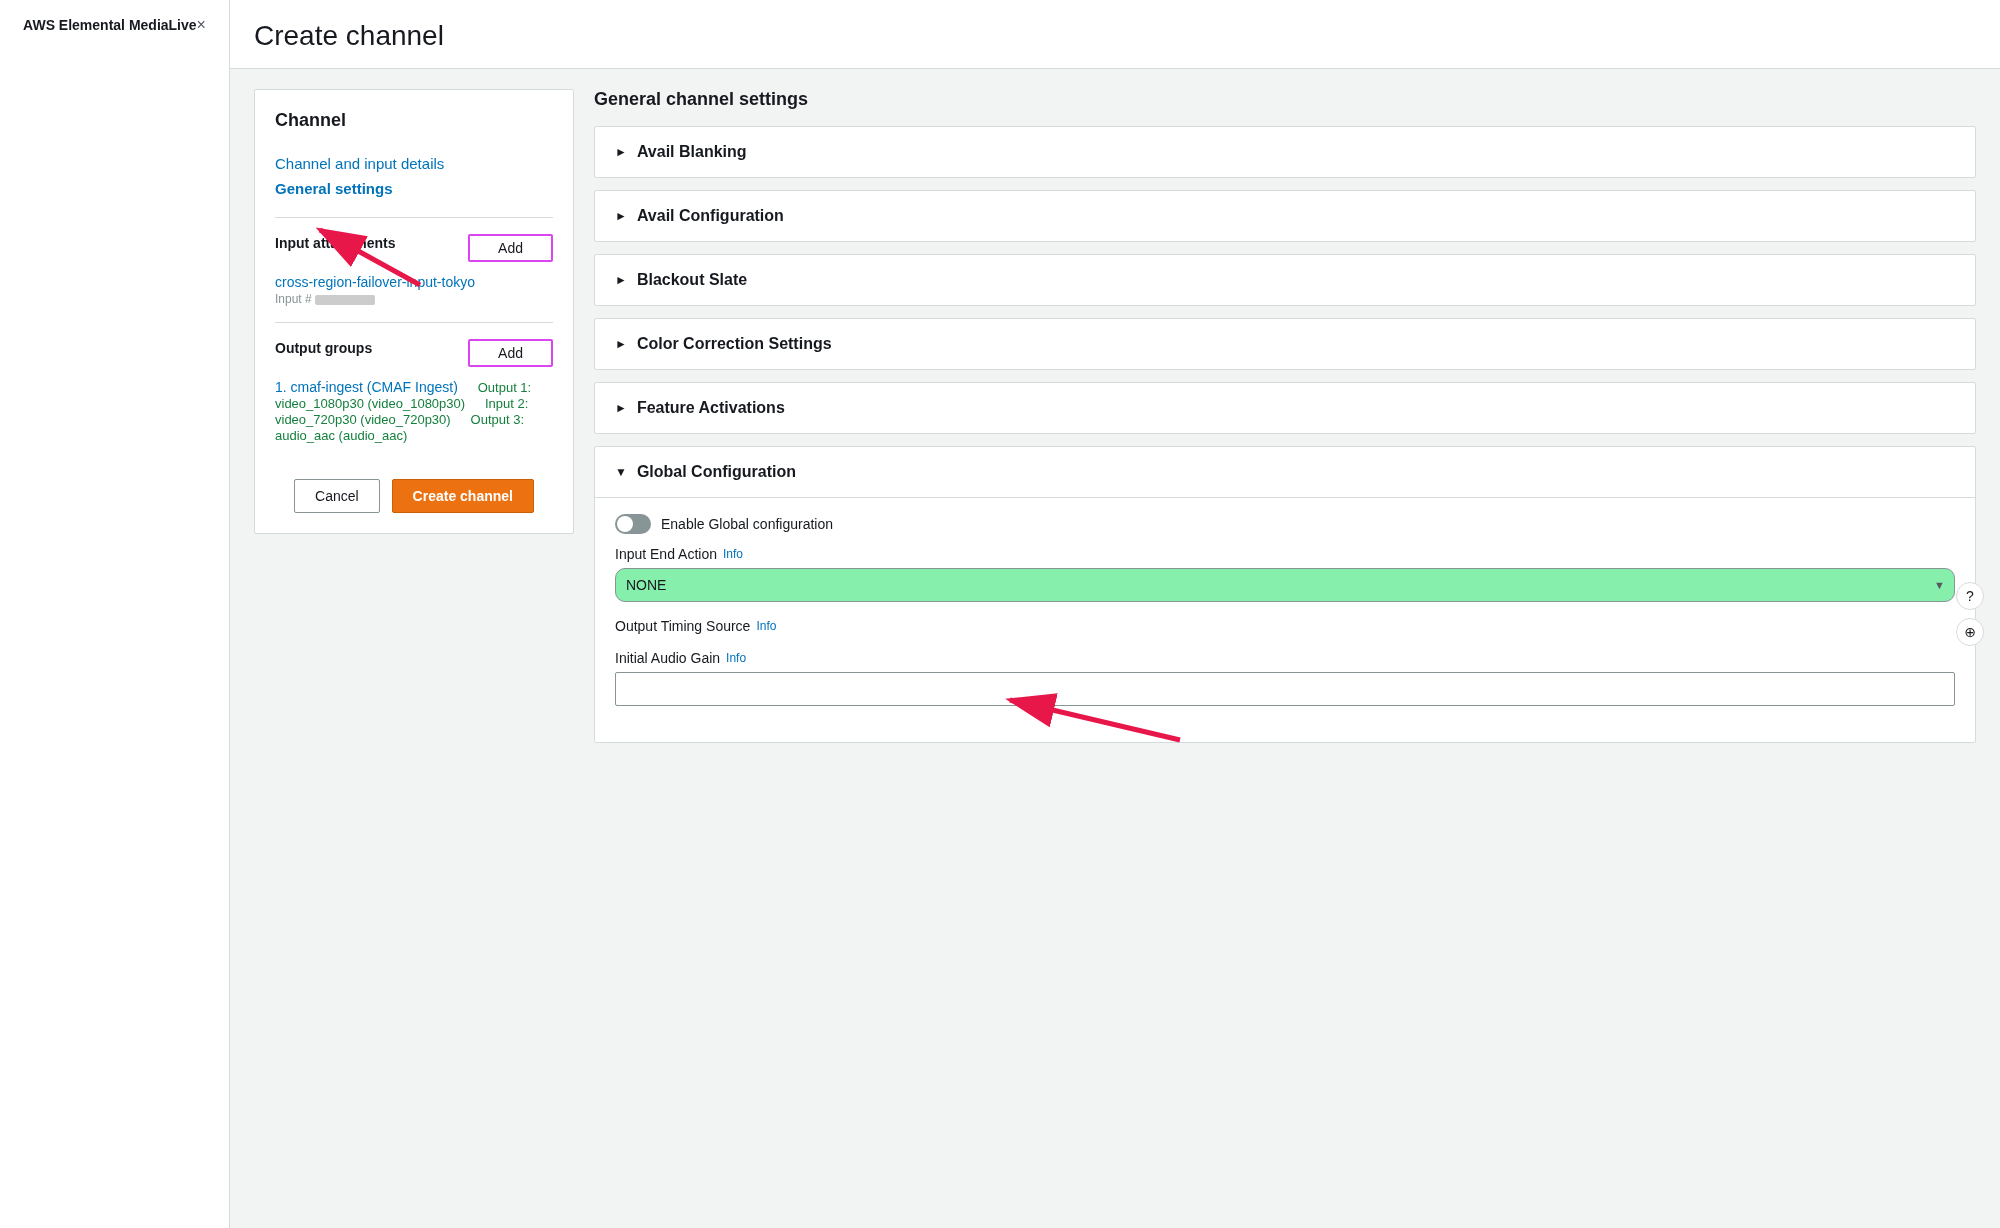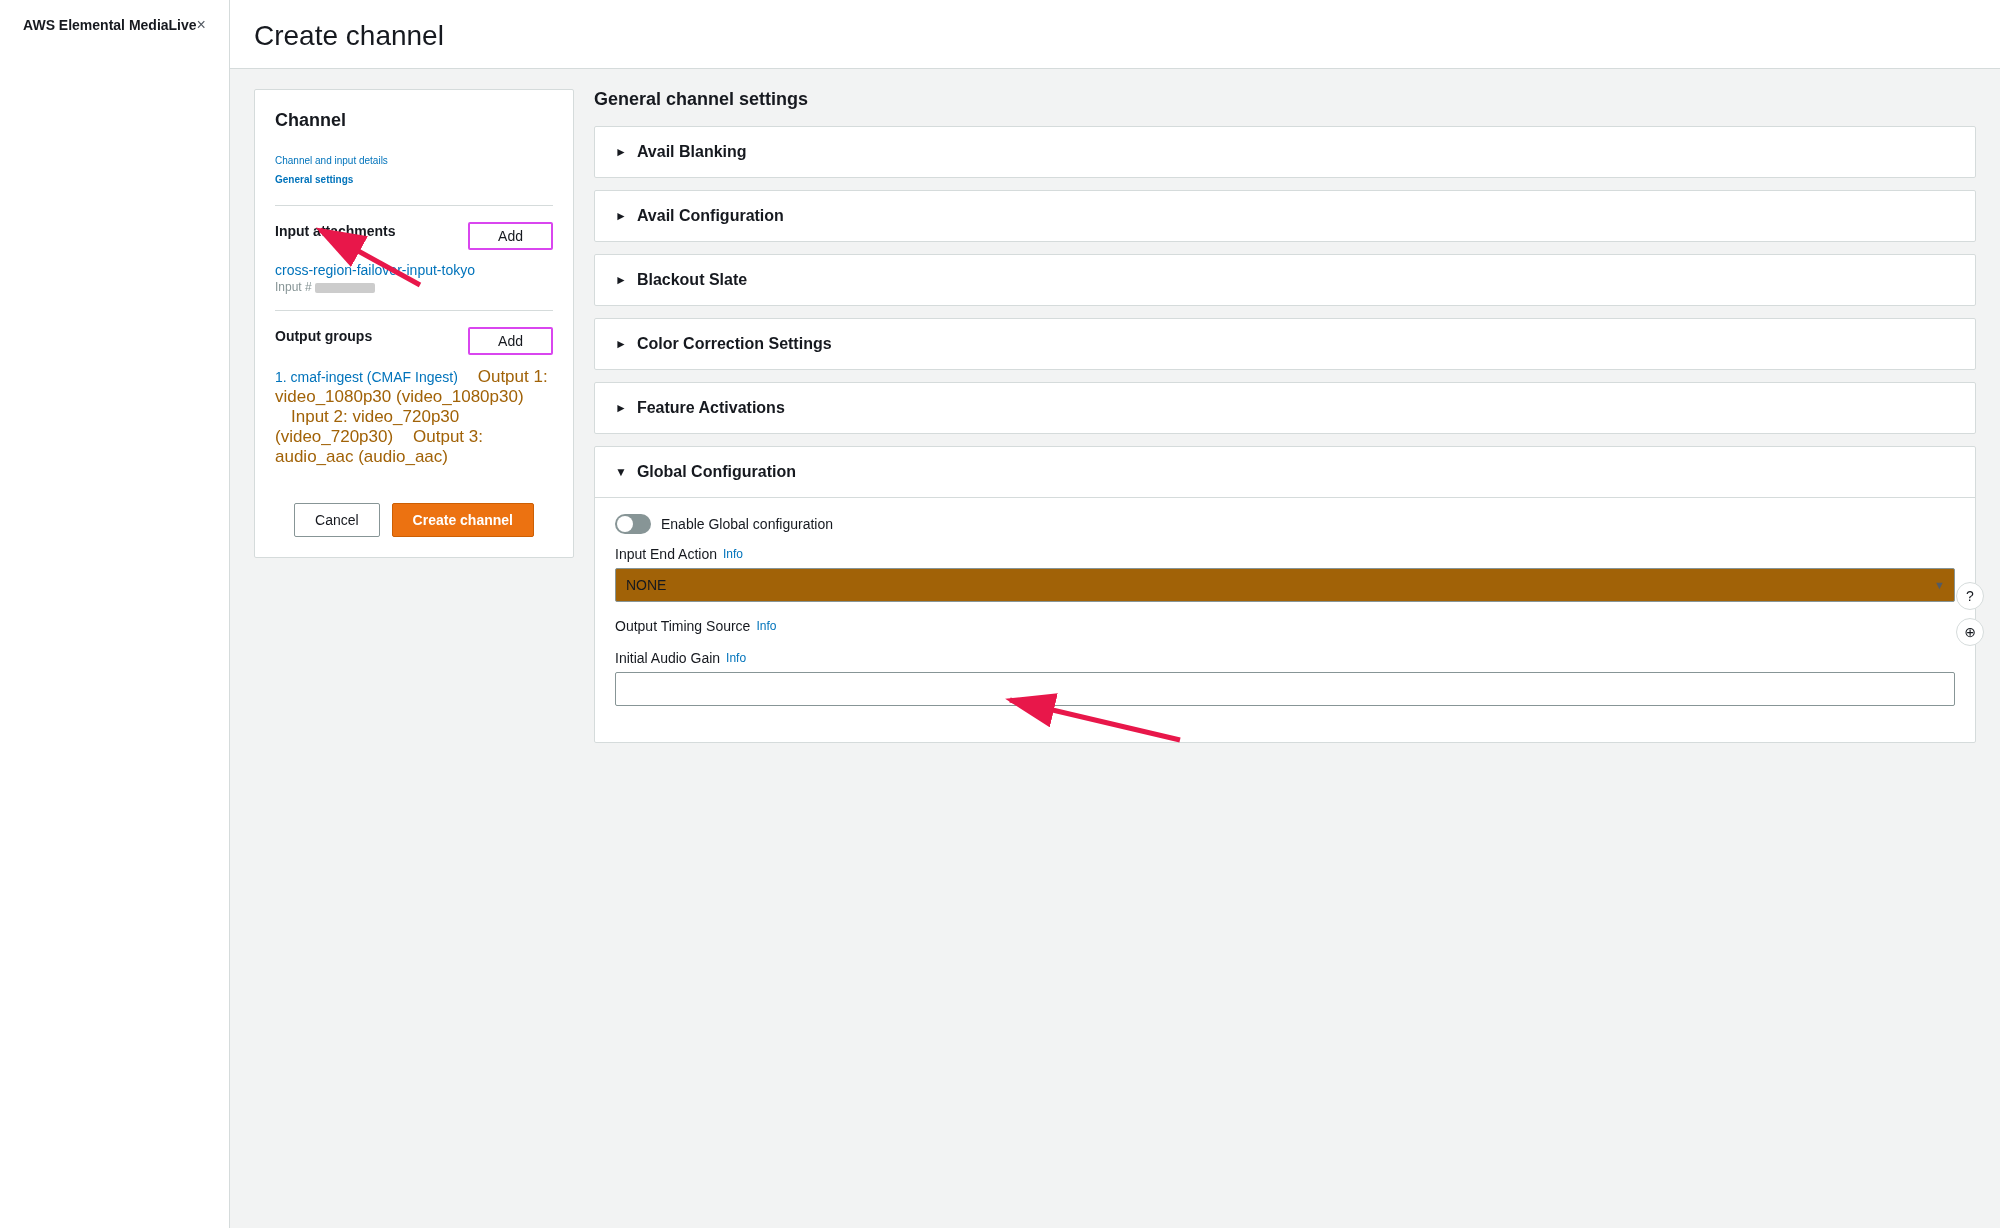--- a/index.html
+++ b/index.html
@@ -107,21 +107,21 @@
     }
     .section-label {
       font-size: 14px;
       font-weight: 600;
       color: #16191f;
       margin-bottom: 10px;
     }
     .nav-link {
       color: #0073bb;
       cursor: pointer;
-      font-size: 10px;
+      font-size: 15px;
       display: block;
       padding: 4px 0;
       text-decoration: none;
     }
     .nav-link.active { font-weight: 700; }
     .divider { height: 1px; background: #d5dbdb; margin: 16px 0; }
 
     .add-section {
       display: flex;
       align-items: center;
@@ -134,21 +134,21 @@
       padding: 4px 28px;
       cursor: pointer;
       font-size: 14px;
       border-radius: 2px;
       color: #16191f;
     }
 
     .input-link { color: #0073bb; font-size: 14px; cursor: pointer; }
     .input-id { color: #879596; font-size: 12px; margin-top: 2px; }
     .output-group { color: #0073bb; font-size: 14px; cursor: pointer; }
-    .output-item { color: #a16207; font-size: 17px; margin-left: 16px; margin-bottom: 4px; cursor: pointer; }
+    .output-item { color: #15803d; font-size: 13px; margin-left: 16px; margin-bottom: 4px; cursor: pointer; }
 
     
     .left-panel-footer {
       display: flex;
       gap: 12px;
       margin-top: 20px;
       padding-top: 16px;
       justify-content: center;
       align-items: flex-end;
     }
@@ -255,24 +255,24 @@
     }
     .info-badge {
       color: #0073bb;
       font-size: 12px;
       cursor: pointer;
     }
     .form-select {
       width: 100%;
       padding: 8px 36px 8px 10px;
       border: 1px solid #879596;
-      background: #a16207;
-      font-size: 14px;
-      color: #16191f;
-      border-radius: 2px;
+      background: #86efac;
+      font-size: 14px;
+      color: #16191f;
+      border-radius: 10px;
       appearance: none;
       -webkit-appearance: none;
       cursor: pointer;
       background-image: none;
       position: relative;
     }
     .select-wrapper {
       position: relative;
     }
     .select-wrapper::after {

